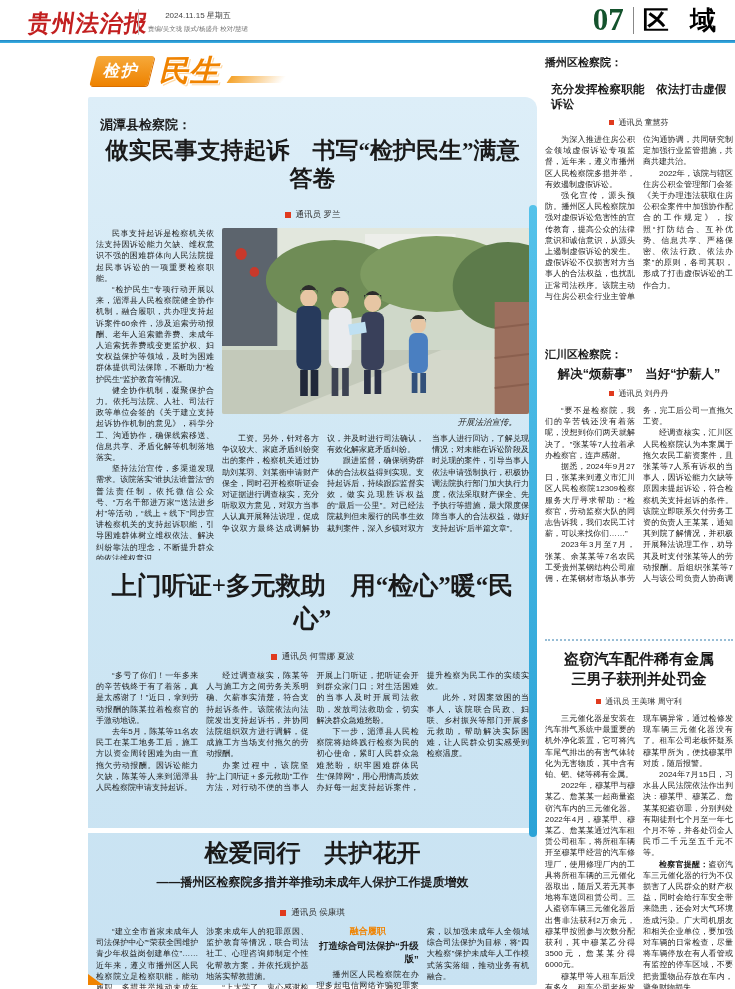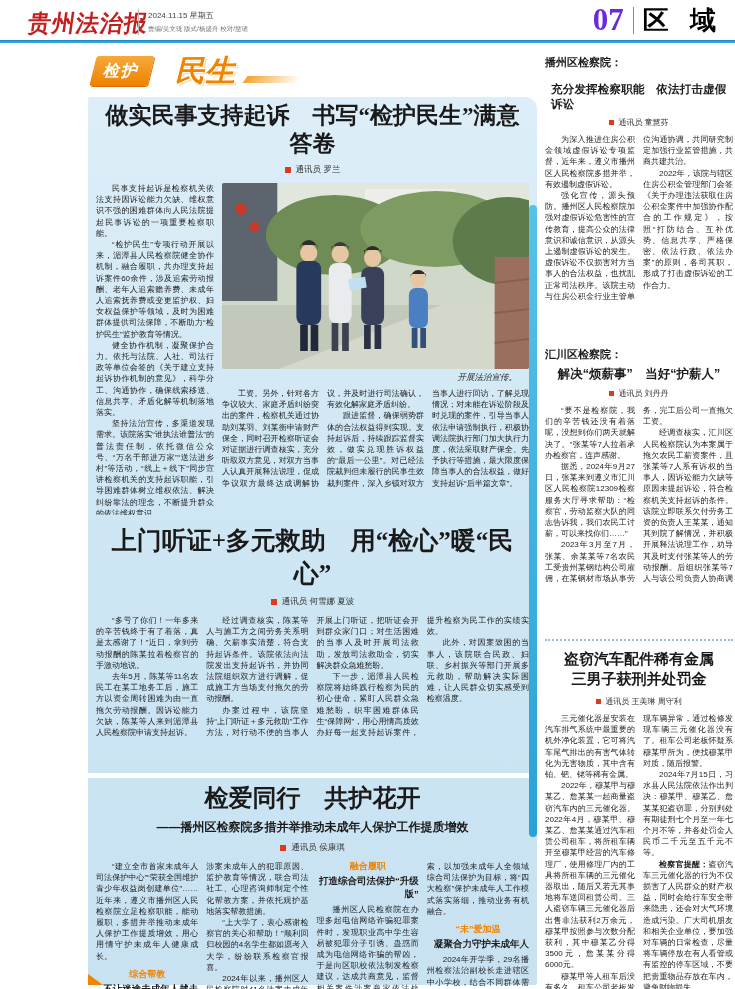--- a/index.html
+++ b/index.html
@@ -8,52 +8,52 @@
     position:relative; width:735px; height:989px; margin:0 auto;
     background:#ffffff; overflow:hidden;
     font-family:"Liberation Sans", sans-serif; color:#1a1a1a;
   }
   
   .masthead { position:absolute; left:28px; top:8px; color:#c21f1f;
     font-family:"Liberation Serif", serif; font-weight:900; font-size:23px;
     transform:skewX(-8deg); letter-spacing:1px; }
   .mast-divider { position:absolute; left:138px; top:9px; width:1px; height:26px; background:#bcbcbc; }
   .dateblock { position:absolute; left:148px; top:10px; line-height:11px; }
-  .dateline { font-size:8px; color:#444; text-align:left; }
+  .dateline { font-size:8px; color:#444; text-align:center; }
   .credits { font-size:6.5px; color:#777; margin-top:2px; }
   .pagemark { position:absolute; right:12px; top:2px; display:flex; align-items:center; gap:9px; }
-  .pageno { font-family:"Liberation Serif", serif; font-weight:900; font-size:31px; color:#6d28d9; }
+  .pageno { font-family:"Liberation Serif", serif; font-weight:900; font-size:31px; color:#14532d; }
   .page-divider { width:1px; height:27px; background:#888; }
   .section-name { font-weight:900; font-size:26px; letter-spacing:7px; color:#000; }
   .header-rule { position:absolute; left:0; top:40px; width:735px; height:3px;
     background:linear-gradient(180deg,#1f85c2 0%, #3db3e6 100%); }
   
   .panel { position:absolute; left:88px; top:97px; width:449px; height:888px;
     background:linear-gradient(180deg,#ddeef8 0%, #cfe7f4 45%, #c8e2f2 100%);
     border-radius:2px 12px 2px 2px; }
   .panel-inner { padding:5px 8px 0 8px; }
   .cyan-bar { position:absolute; left:529px; top:205px; width:8px; height:632px;
     background:linear-gradient(180deg,#55c2ea,#2aa2d6); border-radius:4px; }
   .panel-corner { position:absolute; left:88px; top:974px; width:15px; height:11px;
     background:#f08300; clip-path:polygon(0 0, 0 100%, 100% 100%); }
   
   .badge { position:absolute; left:93px; top:56px; display:flex; align-items:flex-end; z-index:3; }
   .badge-left { background:linear-gradient(180deg,#f6a93a,#ee8200); color:#fff; font-weight:900;
     font-size:16px; padding:5px 11px 4px; transform:skewX(-14deg); border-radius:3px;
     letter-spacing:2px; box-shadow:1px 1px 0 #d96e00; }
   .badge-word { color:#f08300; font-family:"Liberation Serif", serif; font-weight:900;
-    font-style:italic; font-size:30px; margin-left:24px; line-height:30px;
+    font-style:italic; font-size:30px; margin-left:8px; line-height:30px;
     text-shadow:1px 1px 0 #fff, -1px -1px 0 #fff, 2px 2px 0 #ffd9a6; }
   .badge-swoosh { width:55px; height:7px; margin:0 0 3px 10px;
     background:linear-gradient(90deg,#f5a32a, rgba(245,163,42,0)); transform:skewX(-35deg); }
   
   .kicker1 { font-size:13px; font-weight:bold; margin:14px 0 3px 4px; }
   .headline1 { font-family:"Liberation Serif", serif; font-weight:900; font-size:23px;
     text-align:center; line-height:28px; }
-  .byline { text-align:center; font-size:8.5px; color:#333; margin:6px 0 7px; }
+  .byline { text-align:center; font-size:8.5px; color:#333; margin:16px 0 7px; }
   .byline::before { content:""; display:inline-block; width:6px; height:6px;
     background:#e03a1e; margin-right:5px; vertical-align:middle; }
   .bodytext { font-size:8px; line-height:11.2px; text-align:justify; color:#1c1c1c; }
   .para { text-indent:2em; }
   
   .art1-top { display:flex; gap:8px; }
   .art1-col1 { width:118px; flex:none; height:332px; overflow:hidden; }
   .art1-right { flex:1; min-width:0; }
   .photo { width:100%; height:186px; display:block; border-radius:2px; }
   .caption { font-family:"Liberation Serif", serif; font-style:italic; font-size:8.5px;
@@ -109,20 +109,21 @@
 
   <div class="badge">
     <div class="badge-left">检护</div>
     <div class="badge-word">民生</div>
     <div class="badge-swoosh"></div>
   </div>
 
   <div class="panel">
     <div class="panel-inner">
 
+      <div class="kicker1">湄潭县检察院：</div>
       <div class="headline1">做实民事支持起诉　书写“检护民生”满意答卷</div>
       <div class="byline">通讯员 罗兰</div>
 
       <div class="art1-top">
         <div class="art1-col1 bodytext">
             <p class="para">民事支持起诉是检察机关依法支持因诉讼能力欠缺、维权意识不强的困难群体向人民法院提起民事诉讼的一项重要检察职能。</p>
             <p class="para">“检护民生”专项行动开展以来，湄潭县人民检察院健全协作机制，融合履职，共办理支持起诉案件60余件，涉及追索劳动报酬、老年人追索赡养费、未成年人追索抚养费或变更监护权、妇女权益保护等领域，及时为困难群体提供司法保障，不断助力“检护民生”监护教育等情况。</p>
             <p class="para">健全协作机制，凝聚保护合力。依托与法院、人社、司法行政等单位会签的《关于建立支持起诉协作机制的意见》，科学分工、沟通协作，确保线索移送、信息共享、矛盾化解等机制落地落实。</p>
             <p class="para">坚持法治宣传，多渠道发现需求。该院落实“谁执法谁普法”的普法责任制，依托微信公众号、“万名干部进万家”“送法进乡村”等活动，“线上＋线下”同步宣讲检察机关的支持起诉职能，引导困难群体树立维权依法、解决纠纷靠法的理念，不断提升群众的依法维权意识。</p>
           </div>

